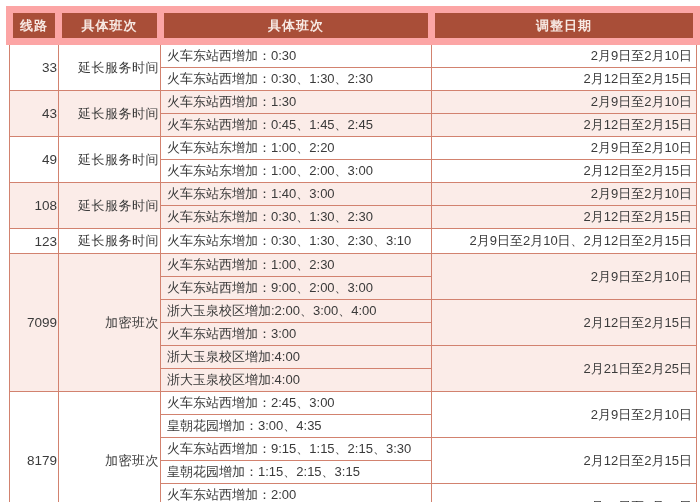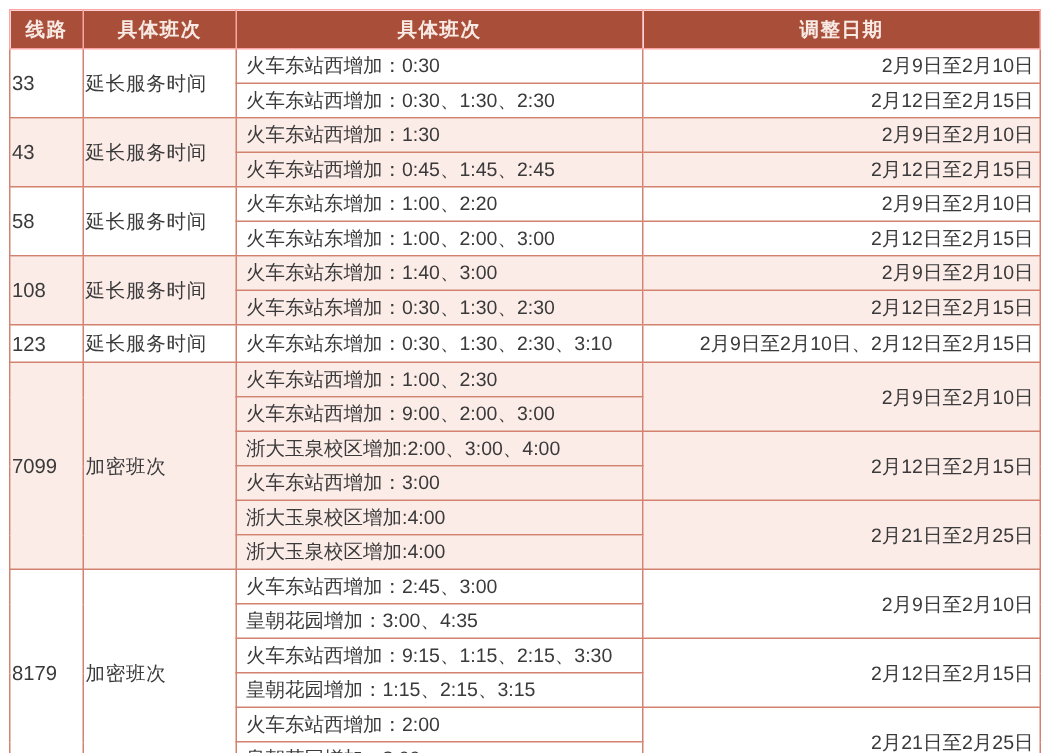--- a/index.html
+++ b/index.html
@@ -24,43 +24,43 @@
   col.c3 { width: 271px; }
   col.c4 { width: 265px; }
 
   th, td {
     border: 1px solid #d2826f;
     overflow: hidden;
     white-space: nowrap;
   }
   thead th {
     background: #a94e38;
-    border: 1px solid #fca5a5;
+    border: 7px solid #fca5a5;
     color: #f7e9e3;
     font-weight: bold;
     font-size: 13px;
     height: 23px;
     text-align: center;
     letter-spacing: 1px;
   }
   tbody td {
     height: 22px;
     font-size: 13px;
     color: #3a3a3a;
     background: #ffffff;
     vertical-align: middle;
   }
   tr.pink td { background: #fbece8; }
 
   td.c-line {
-    text-align: left;
+    text-align: right;
     font-size: 13.5px;
   }
   td.c-measure {
-    text-align: left;
+    text-align: right;
     letter-spacing: 0.5px;
   }
   td.c-sched {
     text-align: left;
     padding: 0 4px 0 6px;
   }
   td.c-date {
     text-align: right;
     padding: 0 4px 0 8px;
   }
@@ -102,21 +102,21 @@
         <td class="c-measure" rowspan="2">延长服务时间</td>
         <td class="c-sched">火车东站西增加：1:30</td>
         <td class="c-date">2月9日至2月10日</td>
       </tr>
       <tr class="pink">
         <td class="c-sched">火车东站西增加：0:45、1:45、2:45</td>
         <td class="c-date">2月12日至2月15日</td>
       </tr>
 
       <tr>
-        <td class="c-line" rowspan="2">58</td>
+        <td class="c-line" rowspan="2">49</td>
         <td class="c-measure" rowspan="2">延长服务时间</td>
         <td class="c-sched">火车东站东增加：1:00、2:20</td>
         <td class="c-date">2月9日至2月10日</td>
       </tr>
       <tr>
         <td class="c-sched">火车东站东增加：1:00、2:00、3:00</td>
         <td class="c-date">2月12日至2月15日</td>
       </tr>
 
       <tr class="pink">

